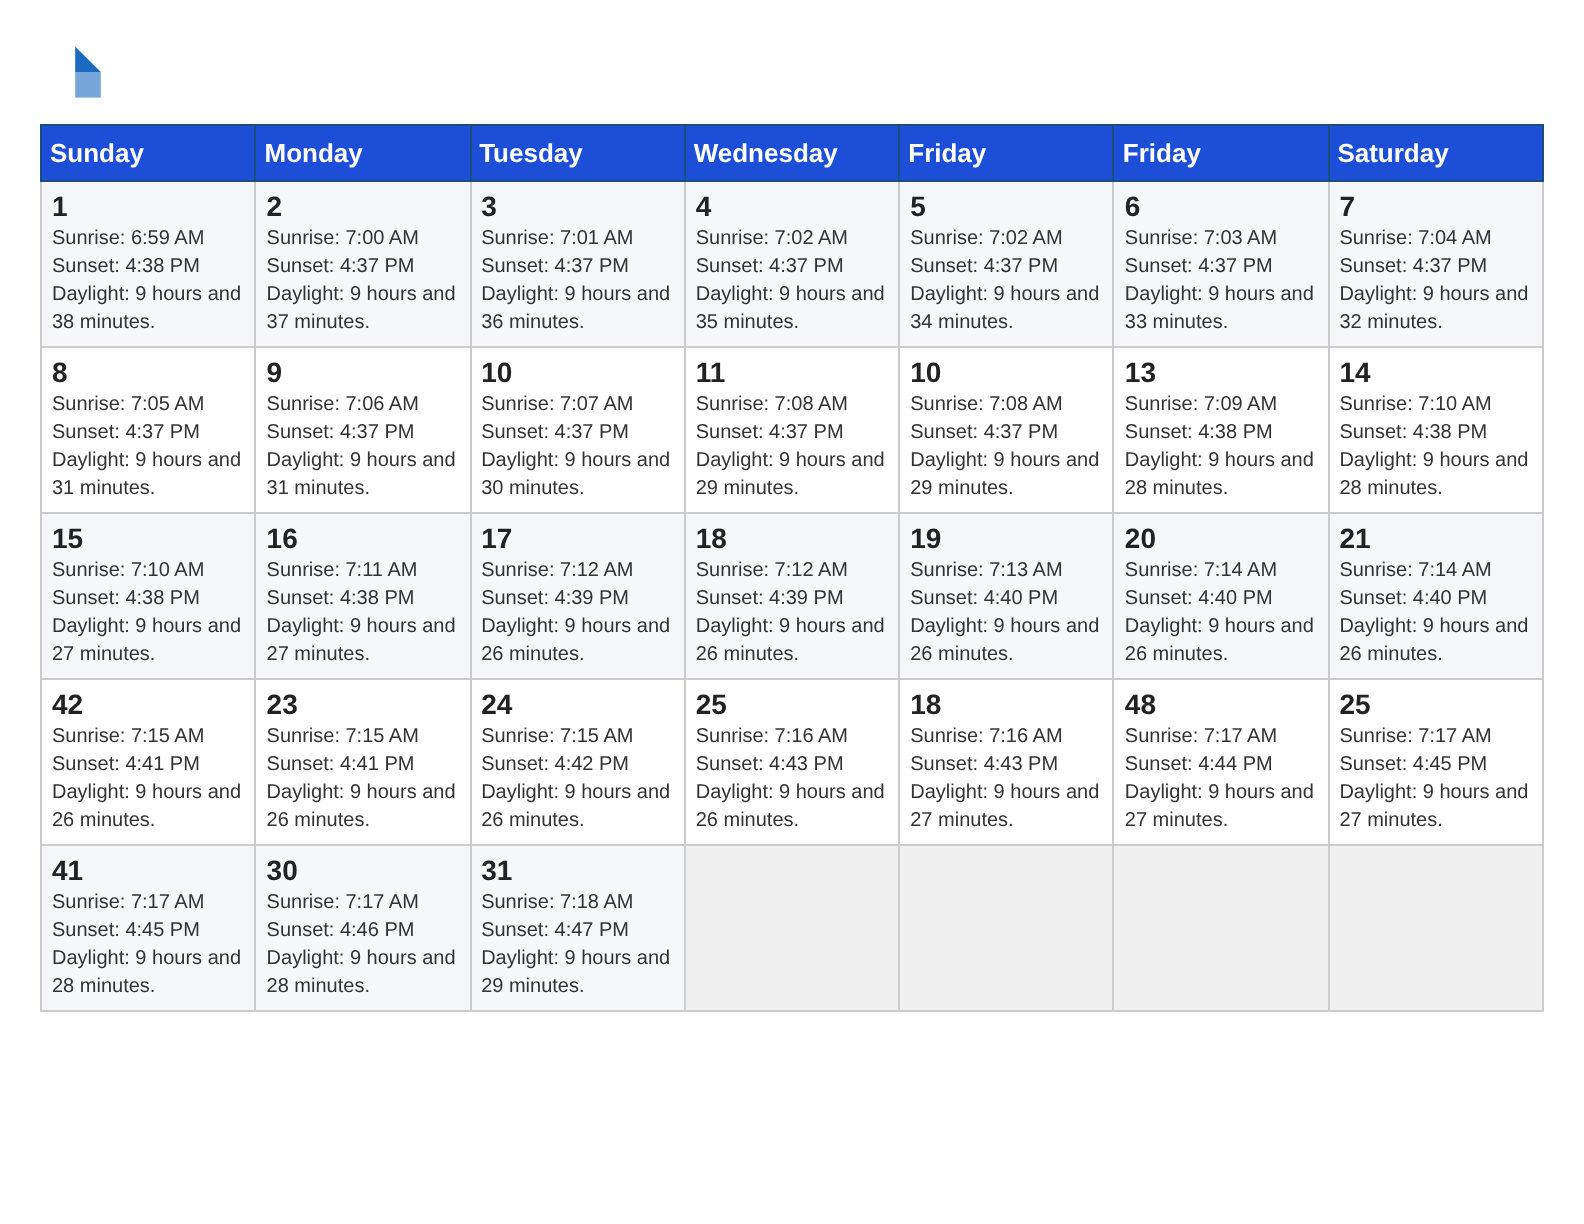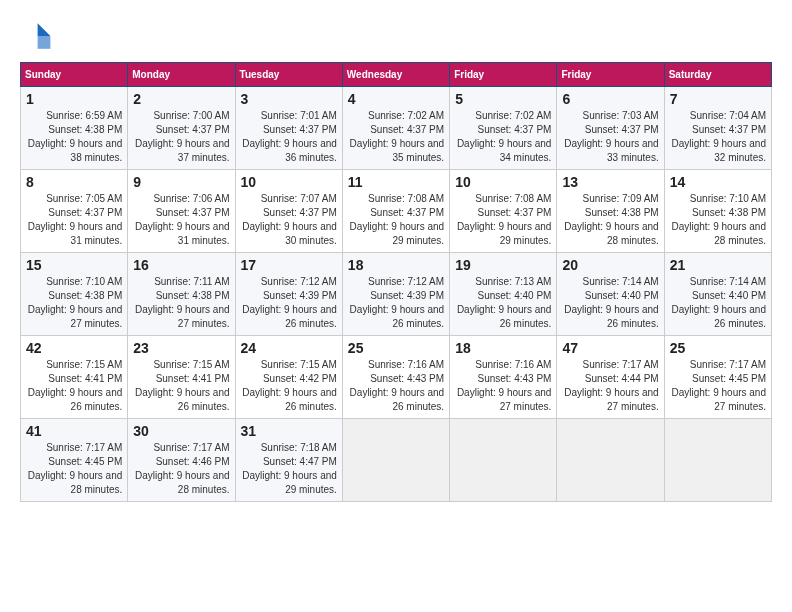--- a/index.html
+++ b/index.html
@@ -43,25 +43,25 @@
     .subtitle {
       font-size: 16px;
       color: #444;
     }
     .calendar {
       width: 100%;
       border-collapse: collapse;
       font-size: 11px;
     }
     .calendar thead th {
-      background: #be185d;
+      background: #1d4ed8;
       color: #fff;
       padding: 6px 4px;
       text-align: left;
-      font-size: 10px;
+      font-size: 13px;
       font-weight: bold;
       border: 1px solid #1a4f7a;
     }
     .calendar tbody td {
       border: 1px solid #ccc;
       vertical-align: top;
       padding: 4px 5px;
       width: 107px;
       min-height: 80px;
       background: #fff;
@@ -76,21 +76,20 @@
       font-size: 14px;
       font-weight: bold;
       color: #222;
       display: block;
       margin-bottom: 2px;
     }
     .day-info {
       font-size: 10px;
       color: #333;
       line-height: 1.4;
-      text-align: right;
     }
     td.empty {
       background: #f0f0f0 !important;
     }
   </style>
 </head>
 <body>
 
 <div class="header-area">
   <div class="logo">
@@ -227,21 +226,21 @@
         </td>
         <td>
           <span class="day-number">25</span>
           <div class="day-info">Sunrise: 7:16 AM<br>Sunset: 4:43 PM<br>Daylight: 9 hours and 26 minutes.</div>
         </td>
         <td>
           <span class="day-number">18</span>
           <div class="day-info">Sunrise: 7:16 AM<br>Sunset: 4:43 PM<br>Daylight: 9 hours and 27 minutes.</div>
         </td>
         <td>
-          <span class="day-number">47</span>
+          <span class="day-number">48</span>
           <div class="day-info">Sunrise: 7:17 AM<br>Sunset: 4:44 PM<br>Daylight: 9 hours and 27 minutes.</div>
         </td>
         <td>
           <span class="day-number">25</span>
           <div class="day-info">Sunrise: 7:17 AM<br>Sunset: 4:45 PM<br>Daylight: 9 hours and 27 minutes.</div>
         </td>
       </tr>
       <tr>
         <td>
           <span class="day-number">41</span>

